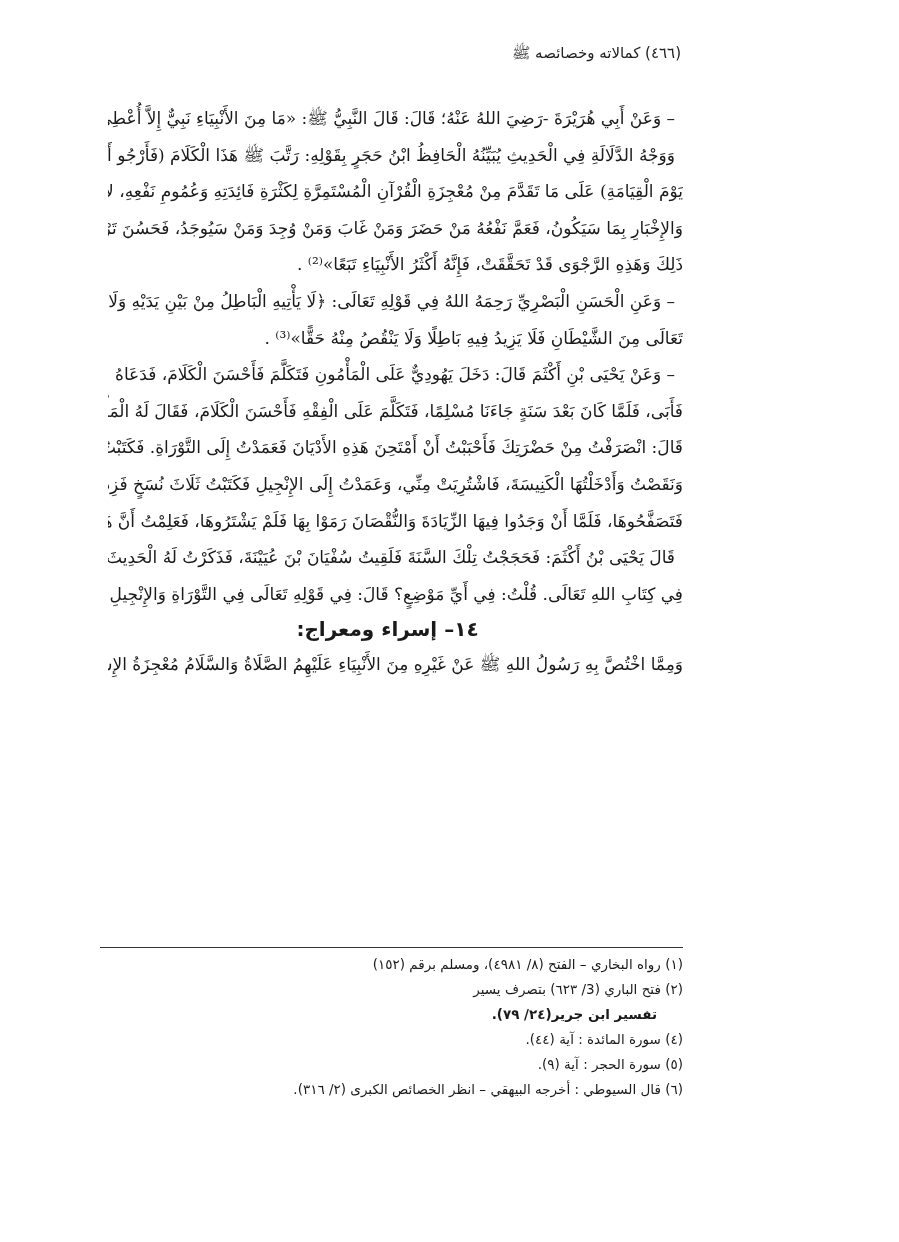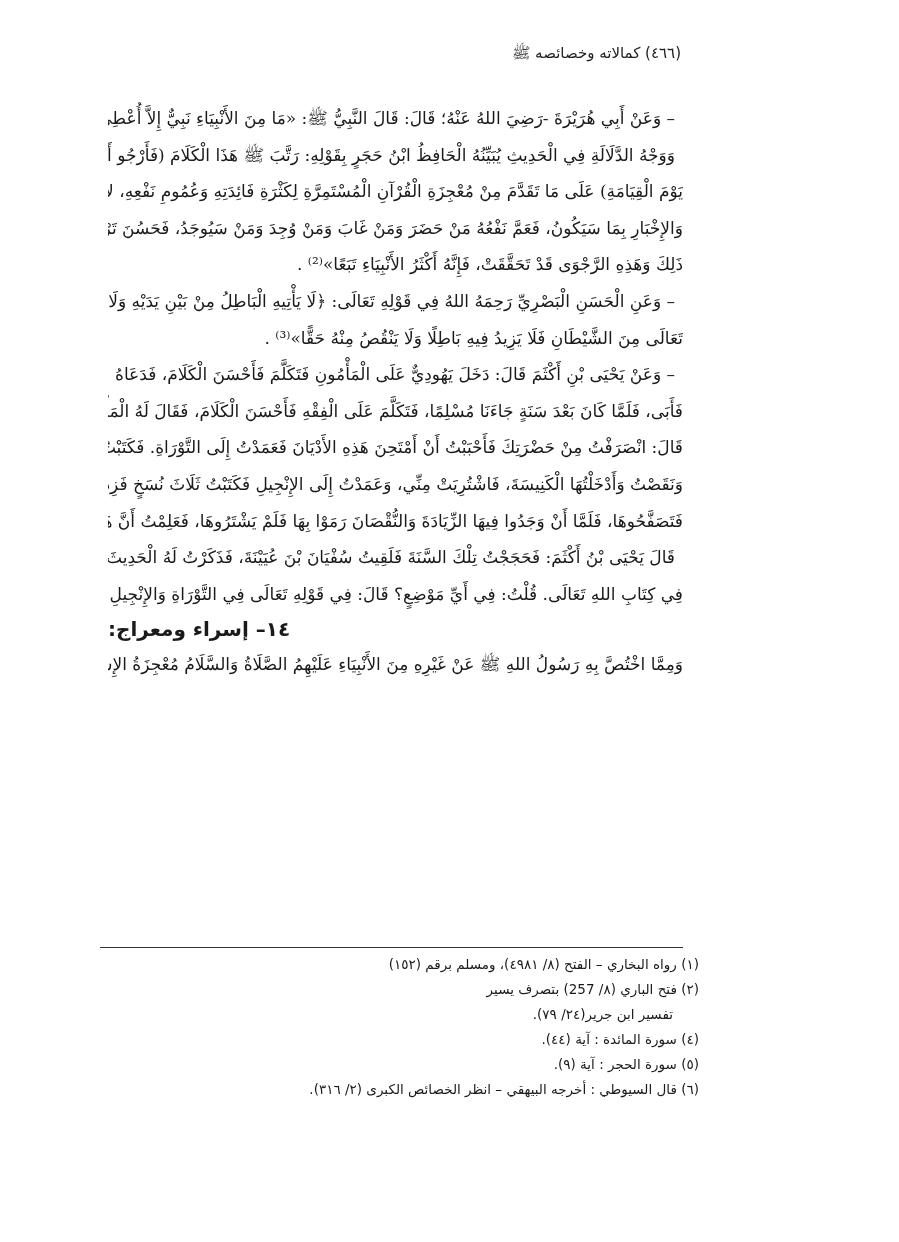--- a/index.html
+++ b/index.html
@@ -7,27 +7,27 @@
          font-family:"DejaVu Serif", serif; color:#1a1a1a; }
   .page { position:absolute; left:0; top:0; width:711px; height:1242px; }
   .running-head { position:absolute; top:44px; right:30px; direction:rtl;
          font-family:"DejaVu Sans", sans-serif; font-size:15px; color:#222; }
   .body-text { position:absolute; left:108px; right:28px; top:100px; direction:rtl; text-align:justify; }
   .line { font-size:17px; line-height:36.6px; height:36.6px; white-space:nowrap; overflow:hidden;
           text-align:justify; text-align-last:justify; }
   .line.last { text-align-last:right; }
   .line.indent { padding-right:8px; }
   .heading { font-family:"DejaVu Sans", sans-serif; font-weight:bold; font-size:20px;
-             line-height:34px; height:34px; padding-right:16px; text-align:left; }
+             line-height:34px; height:34px; padding-right:16px; text-align:center; }
   .rule { position:absolute; left:100px; right:28px; top:947px; height:0;
           border-top:1.5px solid #333; }
-  .notes { position:absolute; left:104px; right:12px; top:952px; direction:rtl; }
+  .notes { position:absolute; left:104px; right:28px; top:952px; direction:rtl; }
   .note { font-family:"DejaVu Sans", sans-serif; font-size:13.5px; line-height:25px;
           height:25px; white-space:nowrap; overflow:hidden; text-align:right; }
-  .note.cont { padding-right:26px; }
+  .note.cont { padding-right:26px;font-weight:bold; }
 </style>
 </head>
 <body>
 
 <div class="page">
   <div class="running-head">(٤٦٦) كمالاته وخصائصه ﷺ</div>
 
   <div class="body-text">
     <div class="line indent">– وَعَنْ أَبِي هُرَيْرَةَ -رَضِيَ اللهُ عَنْهُ؛ قَالَ: قَالَ النَّبِيُّ ﷺ: «مَا مِنَ الأَنْبِيَاءِ نَبِيٌّ إِلاَّ أُعْطِيَ مِنَ الآيَاتِ مَا مِثْلُهُ آمَنَ</div>
     <div class="line indent">وَوَجْهُ الدَّلَالَةِ فِي الْحَدِيثِ يُبَيِّنُهُ الْحَافِظُ ابْنُ حَجَرٍ بِقَوْلِهِ: رَتَّبَ ﷺ هَذَا الْكَلَامَ (فَأَرْجُو أَنْ أَكُونَ أَكْثَرَهُمْ تَابِعًا</div>
@@ -44,19 +44,19 @@
     <div class="line indent">قَالَ يَحْيَى بْنُ أَكْثَمَ: فَحَجَجْتُ تِلْكَ السَّنَةَ فَلَقِيتُ سُفْيَانَ بْنَ عُيَيْنَةَ، فَذَكَرْتُ لَهُ الْحَدِيثَ، فَقَالَ لِي: مِصْدَاقُ هَذَا</div>
     <div class="line">فِي كِتَابِ اللهِ تَعَالَى. قُلْتُ: فِي أَيِّ مَوْضِعٍ؟ قَالَ: فِي قَوْلِهِ تَعَالَى فِي التَّوْرَاةِ وَالإِنْجِيلِ ﴿بِمَا اسْتُحْفِظُوا مِنْ كِتَابِ اللهِ﴾⁽⁴⁾</div>
     <div class="heading">١٤– إسراء ومعراج:</div>
     <div class="line">وَمِمَّا اخْتُصَّ بِهِ رَسُولُ اللهِ ﷺ عَنْ غَيْرِهِ مِنَ الأَنْبِيَاءِ عَلَيْهِمُ الصَّلَاةُ وَالسَّلَامُ مُعْجِزَةُ الإِسْرَاءِ⁽⁷⁾ وَالْمِعْرَاجِ. فَقَدْ</div>
   </div>
 
   <div class="rule"></div>
 
   <div class="notes">
     <div class="note">(١) رواه البخاري – الفتح (٨/ ٤٩٨١)، ومسلم برقم (١٥٢)</div>
-    <div class="note">(٢) فتح الباري (٨/ 257) بتصرف يسير</div>
+    <div class="note">(٢) فتح الباري (3/ ٦٢٣) بتصرف يسير</div>
     <div class="note cont">تفسير ابن جرير(٢٤/ ٧٩).</div>
     <div class="note">(٤) سورة المائدة : آية (٤٤).</div>
     <div class="note">(٥) سورة الحجر : آية (٩).</div>
     <div class="note">(٦) قال السيوطي : أخرجه البيهقي – انظر الخصائص الكبرى (٢/ ٣١٦).</div>
   </div>
 </div>
 
 </body></html>

